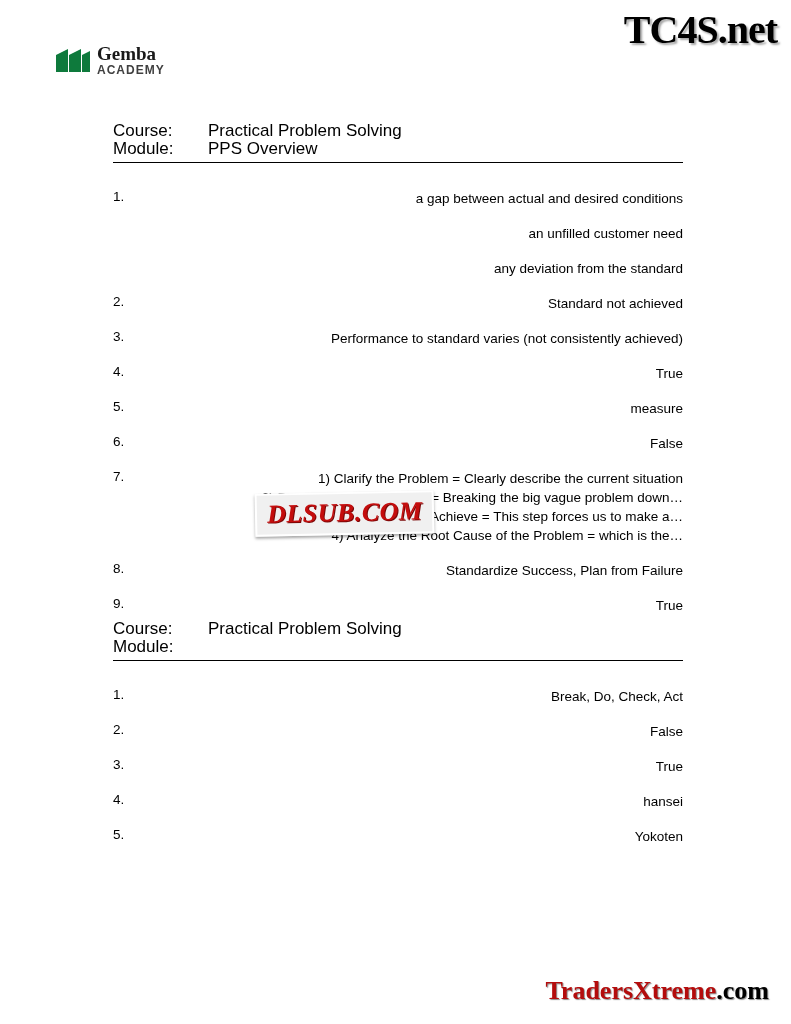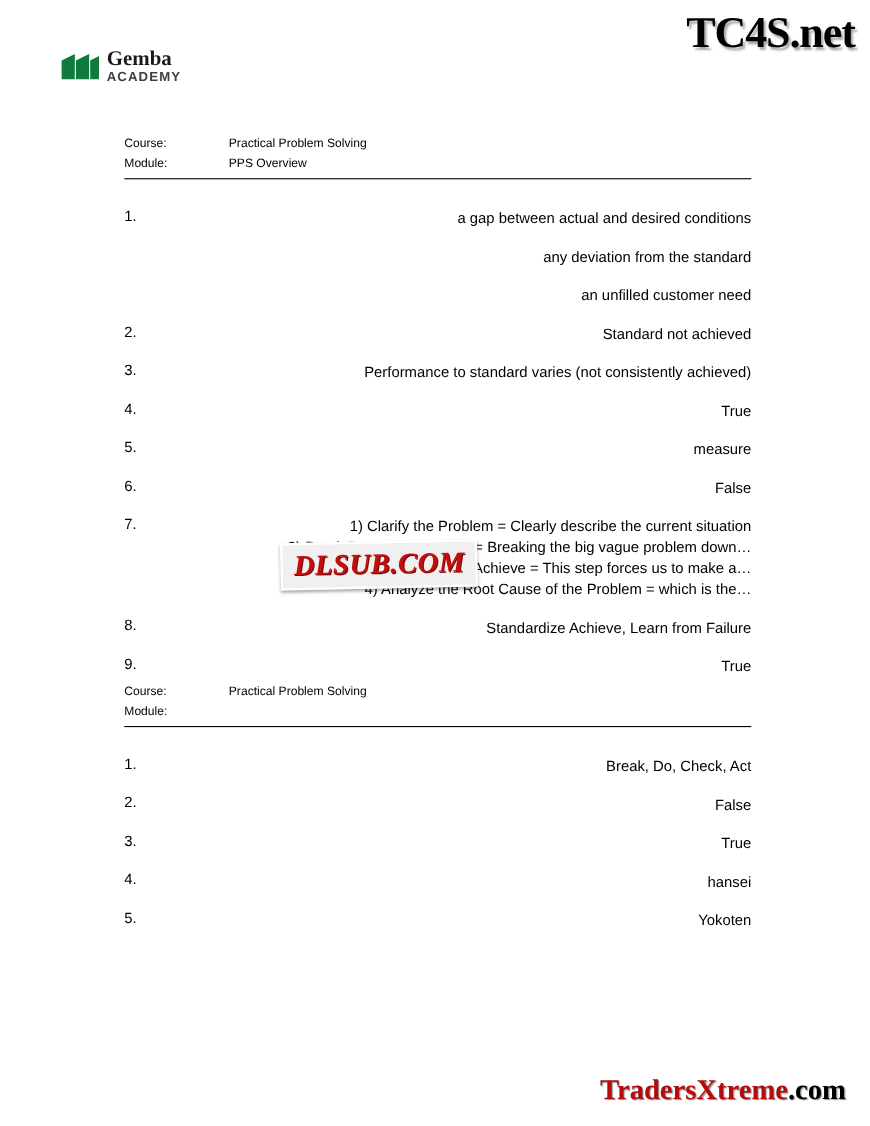--- a/index.html
+++ b/index.html
@@ -89,21 +89,21 @@
   
   .section {
     position: absolute;
     left: 113px;
     width: 570px;
   }
   #section-0 { top: 122px; }
   #section-1 { top: 620px; }
 
   .meta {
-    font-size: 11px;
+    font-size: 17px;
     line-height: 18px;
   }
   .meta-row {
     display: flex;
   }
   .meta-label {
     width: 95px;
     flex: 0 0 95px;
   }
   .meta-value {
@@ -209,25 +209,25 @@
     </div>
     <div class="rule"></div>
 
     <div class="answers">
       <div class="answer-row">
         <div class="answer-num">1.</div>
         <div class="answer-body">a gap between actual and desired conditions</div>
       </div>
       <div class="answer-sub">
         <div class="answer-num"></div>
-        <div class="answer-body">any deviation from the standard</div>
+        <div class="answer-body">an unfilled customer need</div>
       </div>
       <div class="answer-sub">
         <div class="answer-num"></div>
-        <div class="answer-body">an unfilled customer need</div>
+        <div class="answer-body">any deviation from the standard</div>
       </div>
 
       <div class="answer-row">
         <div class="answer-num">2.</div>
         <div class="answer-body">Standard not achieved</div>
       </div>
       <div class="answer-row">
         <div class="answer-num">3.</div>
         <div class="answer-body">Performance to standard varies (not consistently achieved)</div>
       </div>
@@ -245,21 +245,21 @@
       </div>
       <div class="answer-row">
         <div class="answer-num">7.</div>
         <div class="answer-body">1) Clarify the Problem = Clearly describe the current situation
 2) Break Down the Problem = Breaking the big vague problem down…
 3) Set a Target We WILL Achieve = This step forces us to make a…
 4) Analyze the Root Cause of the Problem = which is the…</div>
       </div>
       <div class="answer-row">
         <div class="answer-num">8.</div>
-        <div class="answer-body">Standardize Achieve, Learn from Failure</div>
+        <div class="answer-body">Standardize Success, Plan from Failure</div>
       </div>
       <div class="answer-row">
         <div class="answer-num">9.</div>
         <div class="answer-body">True</div>
       </div>
     </div>
   </div>
 
   <div class="section" id="section-1">
     <div class="meta">

